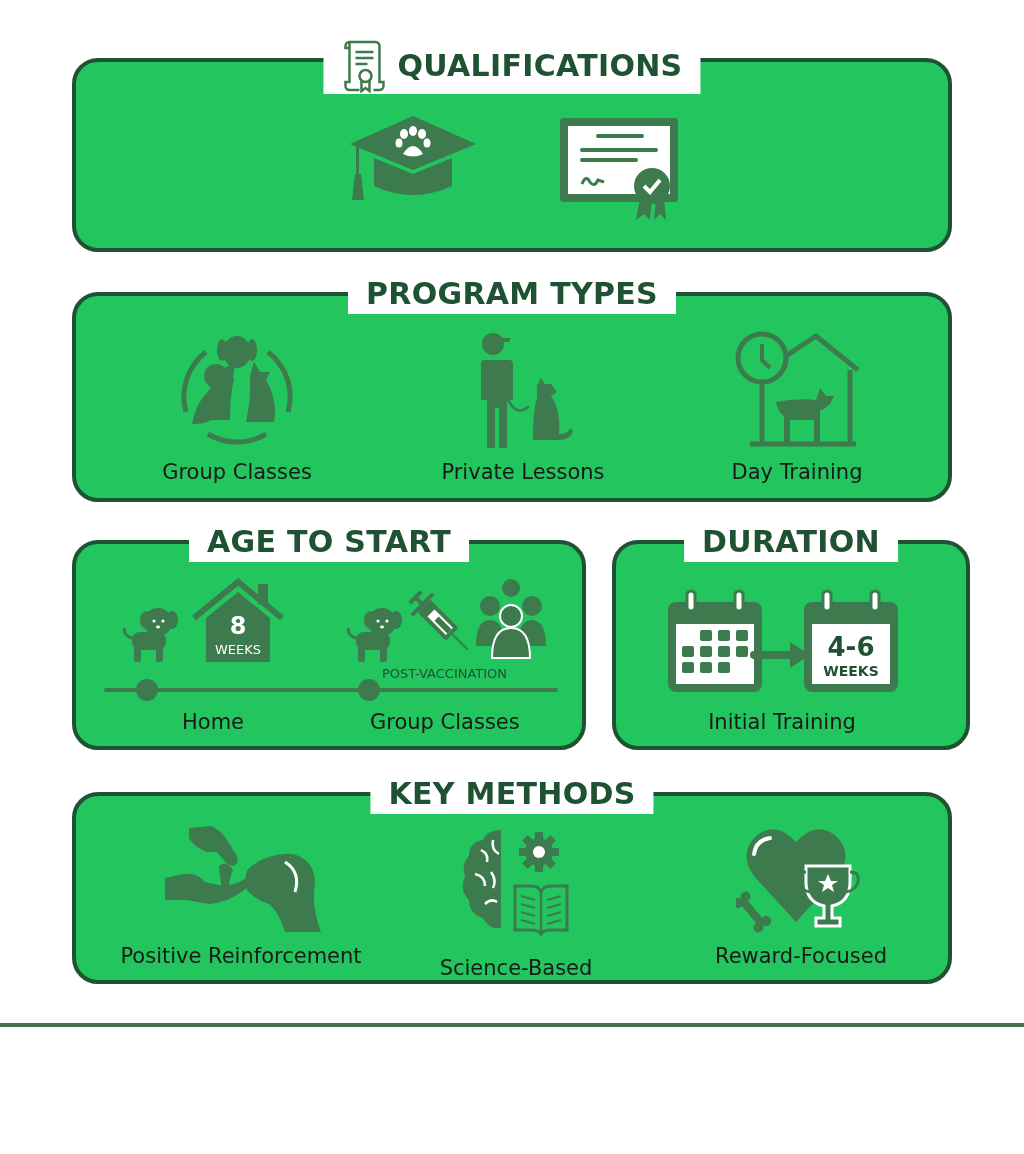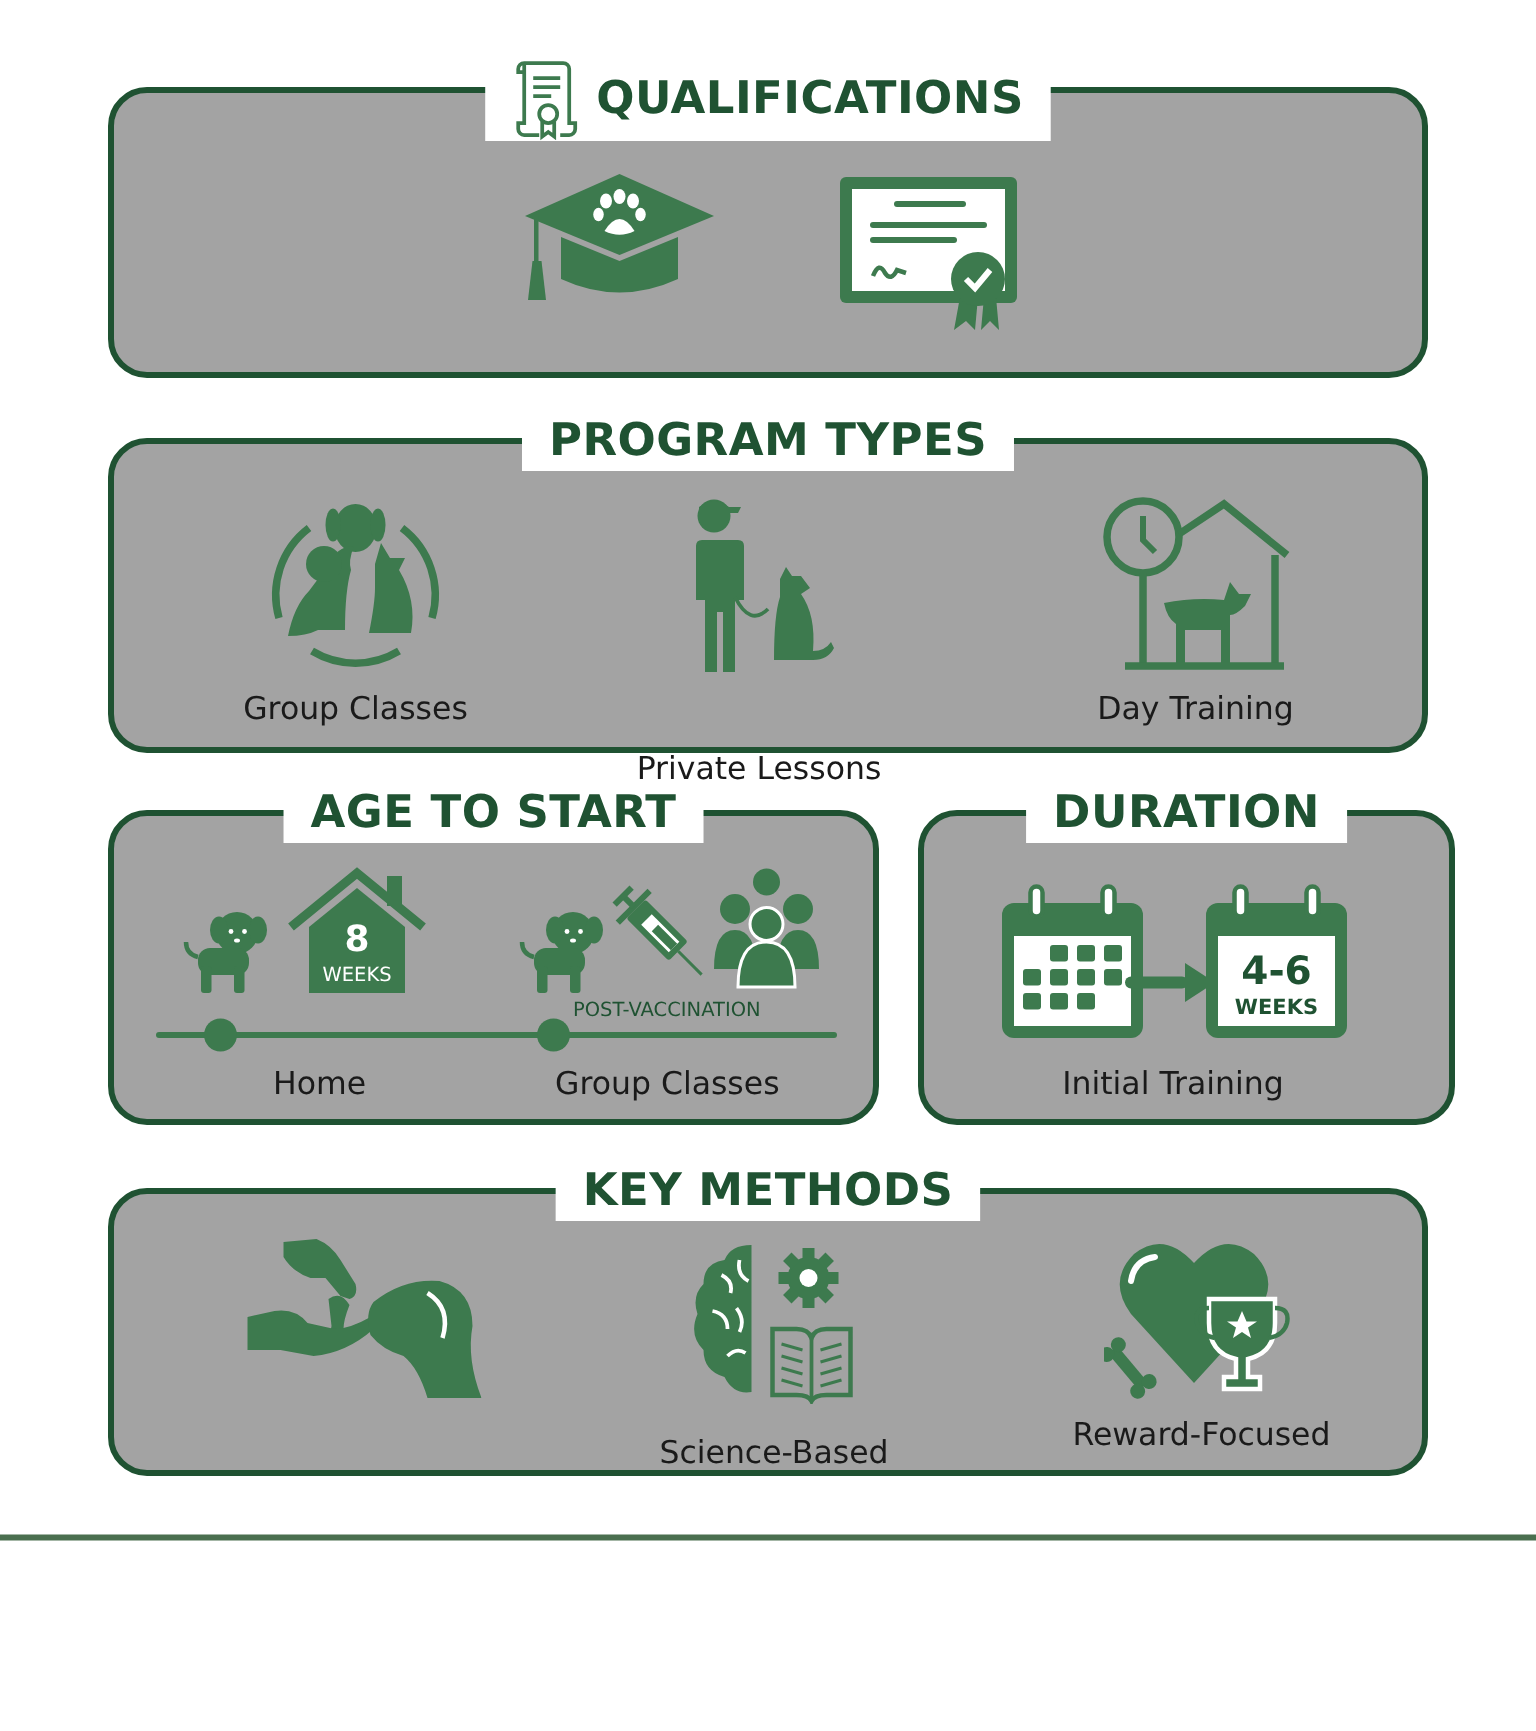--- a/index.html
+++ b/index.html
@@ -3,21 +3,21 @@
 <meta charset="utf-8">
 <style>
   * { box-sizing: border-box; margin: 0; padding: 0; }
   html, body { width: 1024px; height: 1154px; background: #ffffff; overflow: hidden; }
   body { position: relative; font-family: "DejaVu Sans", sans-serif; color: #1a1a1a; }
 
   .panel {
     position: absolute;
     border: 4px solid #1f5232;
     border-radius: 26px;
-    background: #a3a3a3;
+    background: #22c55e;
   }
   .panel-title {
     position: absolute;
     top: -22px;
     left: 50%;
     transform: translateX(-50%);
     background: #ffffff;
     padding: 0 18px;
     font-family: "DejaVu Sans", sans-serif;
     font-weight: bold;
@@ -115,21 +115,21 @@
         <ellipse class="g" cx="46" cy="20" rx="5" ry="11"></ellipse>
         <ellipse class="g" cx="76" cy="20" rx="5" ry="11"></ellipse>
         <path class="g" d="M42 48 q6 -14 18 -14 q-4 10 -2 16 q-4 14 -4 40 h-18 q-8 4 -20 4 q4 -20 14 -30 z"></path>
         <circle class="g" cx="40" cy="46" r="12"></circle>
         <path class="g" d="M74 46 l4 -14 l6 10 l10 0 l-4 8 q12 20 8 42 h-28 q4 -20 4 -30 z"></path>
       </svg>
     </span>
     <span class="label" style="margin-top:10px;">Group Classes</span>
   </div>
 
-  <div class="item" style="left:335px; top:34px; width:190px;gap:40px;">
+  <div class="item" style="left:352px; top:34px; width:190px;">
     <span>
       <svg width="120" height="120" viewBox="0 0 120 120">
         <circle class="g" cx="30" cy="14" r="11"></circle>
         <path class="g" d="M20 8 q10 -8 20 0 l8 0 l-2 4 h-26 z"></path>
         <path class="g" d="M14 30 h32 q4 0 4 4 v36 h-6 v48 h-8 v-40 h-4 v40 h-8 v-48 h-6 v-36 q0 -4 4 -4 z"></path>
         <path class="gs" stroke-width="2.5" d="M44 68 q10 20 22 8"></path>
         <path class="g" d="M74 56 l4 -8 l4 6 h6 l6 8 l-6 4 q10 14 8 38 q8 0 12 -6 l2 4 q-4 8 -14 8 h-26 q0 -30 4 -42 z"></path>
       </svg>
     </span>
     <span class="label" style="margin-top:10px;">Private Lessons</span>
@@ -285,20 +285,21 @@
   <div class="item" style="left:20px; top:30px; width:290px;">
     <span>
       <svg width="160" height="112" viewBox="0 0 160 112">
         <path class="g" d="M28 2 l22 -2 q10 4 16 14 l10 16 q2 8 -4 10 l-6 -2 l-10 -12 l-10 0 q-12 -4 -18 -14 z"></path>
         <path class="g" d="M58 40 q8 -6 14 4 q-4 10 -4 16 q4 6 -2 8 q-8 -2 -6 -10 z"></path>
         <path class="g" d="M4 52 l18 -4 q14 -2 22 8 l18 4 q10 0 24 -8 q8 0 2 8 q-18 16 -40 18 l-22 -4 l-22 0 z"></path>
         <path class="g" d="M88 42 q20 -16 44 -14 q22 6 22 30 q-4 22 6 48 h-36 q-6 -20 -16 -28 q-14 -4 -22 -14 q-4 -14 2 -22 z"></path>
         <path d="M124 36 q16 10 10 30" stroke="#ffffff" stroke-width="3" fill="none"></path>
       </svg>
     </span>
+    <span class="label" style="margin-top:6px;">Positive Reinforcement</span>
   </div>
 
   <div class="item" style="left:340px; top:30px; width:200px;">
     <span>
       <svg width="110" height="110" viewBox="0 0 110 110">
         <path class="g" d="M40 4 q-14 0 -18 10 q-14 2 -14 16 q-8 8 -4 20 q-6 14 4 24 q0 14 14 18 q6 12 18 10 z"></path>
         <path d="M20 24 q8 4 6 12 M14 48 q10 2 10 12 M24 78 q6 -6 12 -2 M32 14 q-2 10 6 14 M30 46 q6 8 2 16" stroke="#ffffff" stroke-width="2.5" fill="none"></path>
         <g transform="translate(78 26)">
           <circle class="g" r="14"></circle>
           <g class="g">

